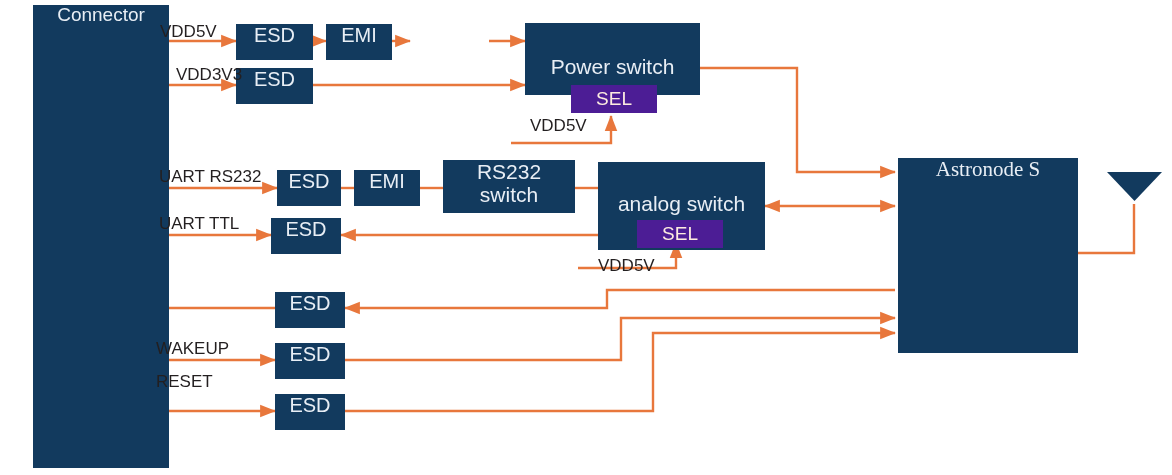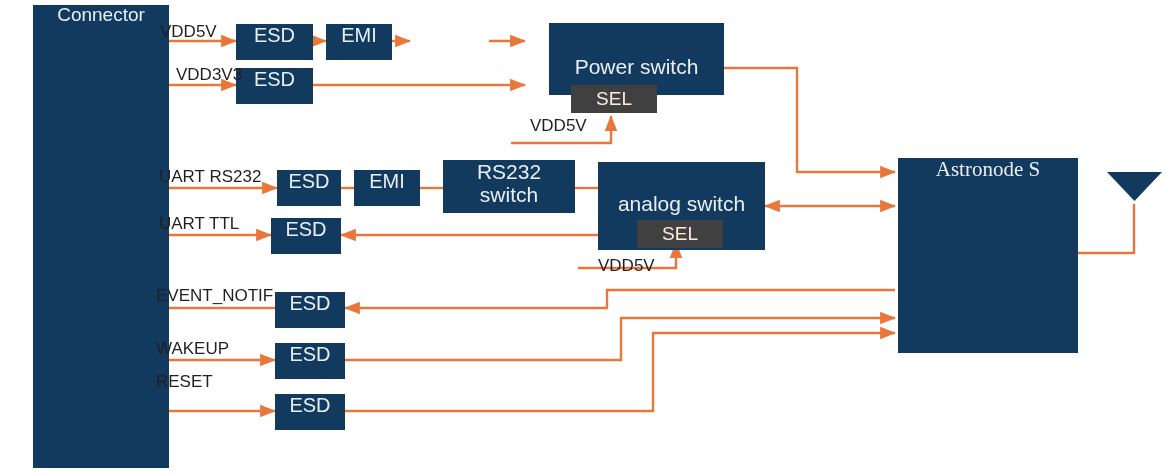--- a/index.html
+++ b/index.html
@@ -3,21 +3,21 @@
 <meta charset="utf-8">
 <style>
   html,body{margin:0;padding:0;background:#ffffff;}
   body{width:1172px;height:475px;overflow:hidden;
        font-family:"Liberation Sans","DejaVu Sans",sans-serif;}
   #stage{position:relative;width:1172px;height:475px;background:#fff;}
   svg.wires{position:absolute;left:0;top:0;width:1172px;height:475px;}
   .blk{position:absolute;background:#123A5E;color:#e8eef5;
        display:flex;align-items:flex-start;justify-content:center;
        text-align:center;line-height:1.1;box-sizing:border-box;}
-  .sel{position:absolute;background:#404040;color:#fdece0;
+  .sel{position:absolute;background:#4c1d95;color:#fdece0;
        display:flex;align-items:center;justify-content:center;
        box-sizing:border-box;}
   .sig{position:absolute;color:#231f20;white-space:nowrap;}
   .vdd{position:absolute;color:#231f20;white-space:nowrap;}
 </style>
 </head>
 <body>
 
 <div id="stage">
 
@@ -65,21 +65,21 @@
   <div class="blk" style="left:236px;top:24px;width:77px;height:36px;font-size:20px;">
     <span>ESD</span>
   </div>
   <div class="blk" style="left:326px;top:24px;width:66px;height:36px;font-size:20px;">
     <span>EMI</span>
   </div>
   <div class="blk" style="left:236px;top:68px;width:77px;height:36px;font-size:20px;">
     <span>ESD</span>
   </div>
 
-  <div class="blk" style="left:525px;top:23px;width:175px;height:72px;font-size:21px;align-items:flex-start;padding-top:32px;margin-left:24px;">
+  <div class="blk" style="left:525px;top:23px;width:175px;height:72px;font-size:21px;align-items:flex-start;padding-top:32px;">
     <span>Power switch</span>
   </div>
   <div class="sel" style="left:571px;top:85px;width:86px;height:28px;font-size:19px;">
     <span>SEL</span>
   </div>
 
   <div class="blk" style="left:277px;top:170px;width:64px;height:36px;font-size:20px;">
     <span>ESD</span>
   </div>
   <div class="blk" style="left:354px;top:170px;width:66px;height:36px;font-size:20px;">
@@ -118,23 +118,20 @@
   </div>
   <div class="sig" style="left:160px;top:65px;font-size:17px;margin-left:16px;">
     <span>VDD3V3</span>
   </div>
   <div class="sig" style="left:159px;top:167px;font-size:17px;">
     <span>UART RS232</span>
   </div>
   <div class="sig" style="left:159px;top:214px;font-size:17px;">
     <span>UART TTL</span>
   </div>
-  <div class="sig" style="left:156px;top:286px;font-size:17px;">
-    <span>EVENT_NOTIF</span>
-  </div>
   <div class="sig" style="left:156px;top:339px;font-size:17px;">
     <span>WAKEUP</span>
   </div>
   <div class="sig" style="left:156px;top:372px;font-size:17px;">
     <span>RESET</span>
   </div>
 
   <div class="vdd" style="left:530px;top:116px;font-size:17px;">
     <span>VDD5V</span>
   </div>

